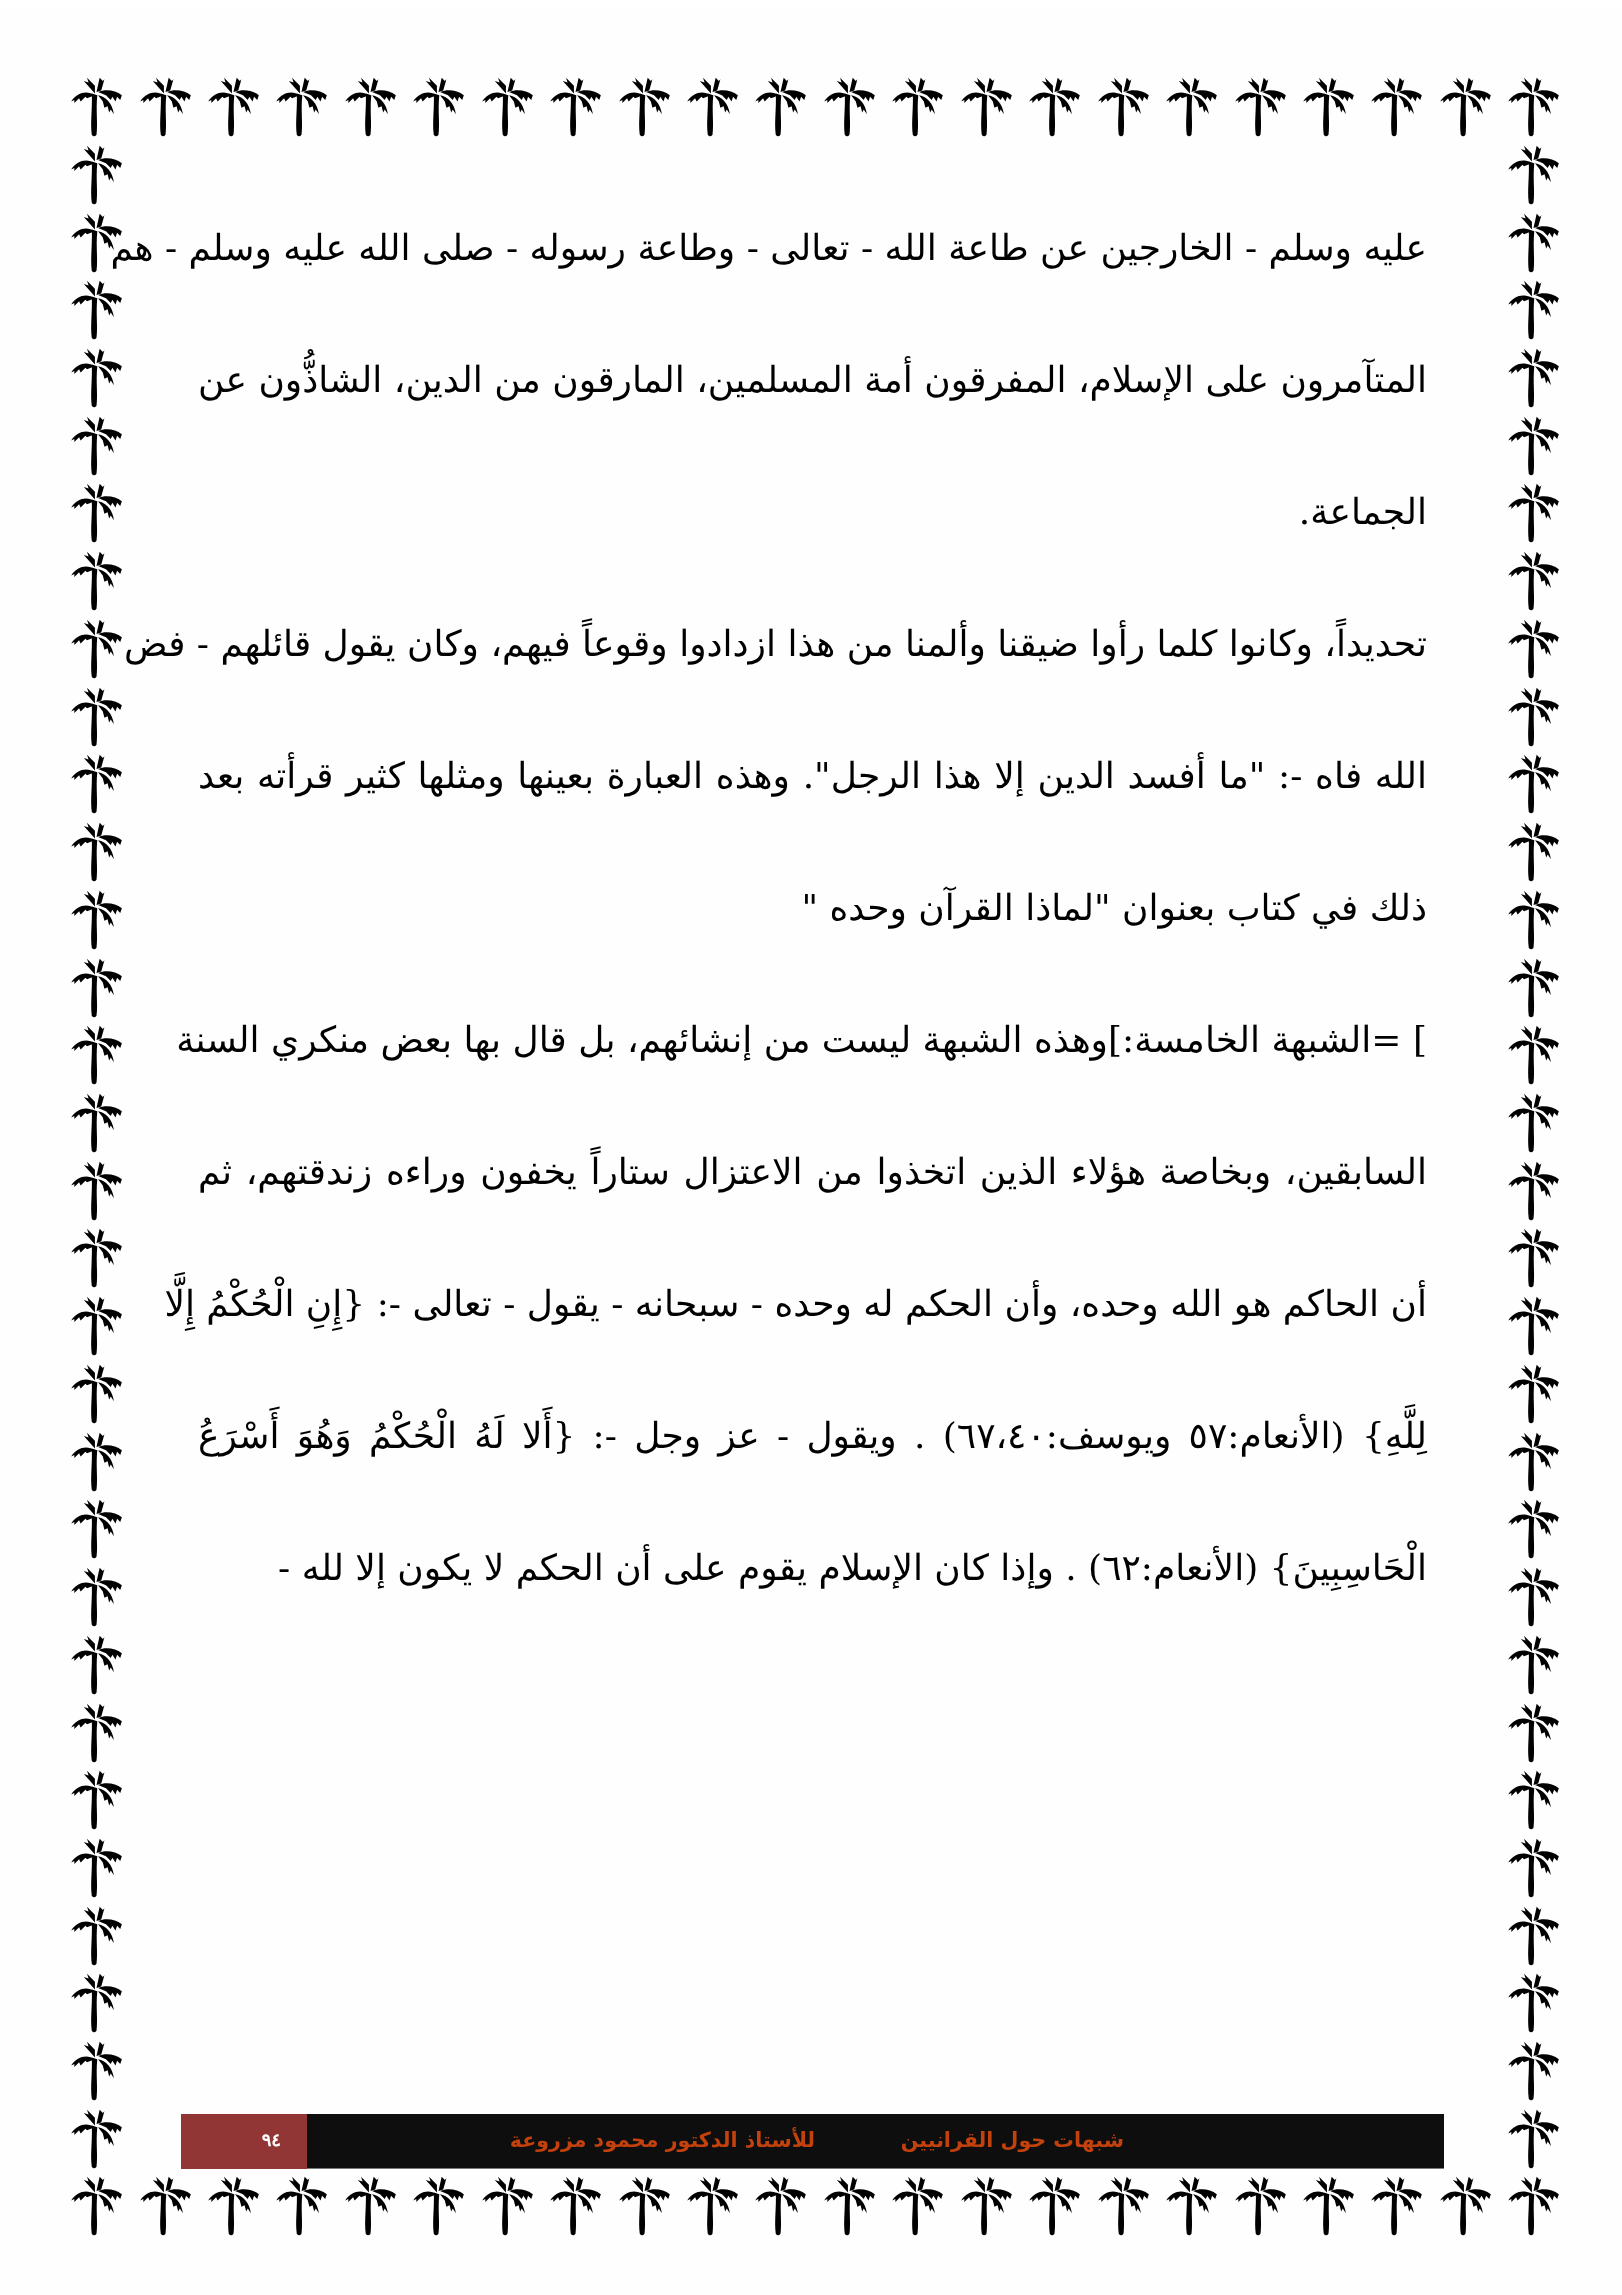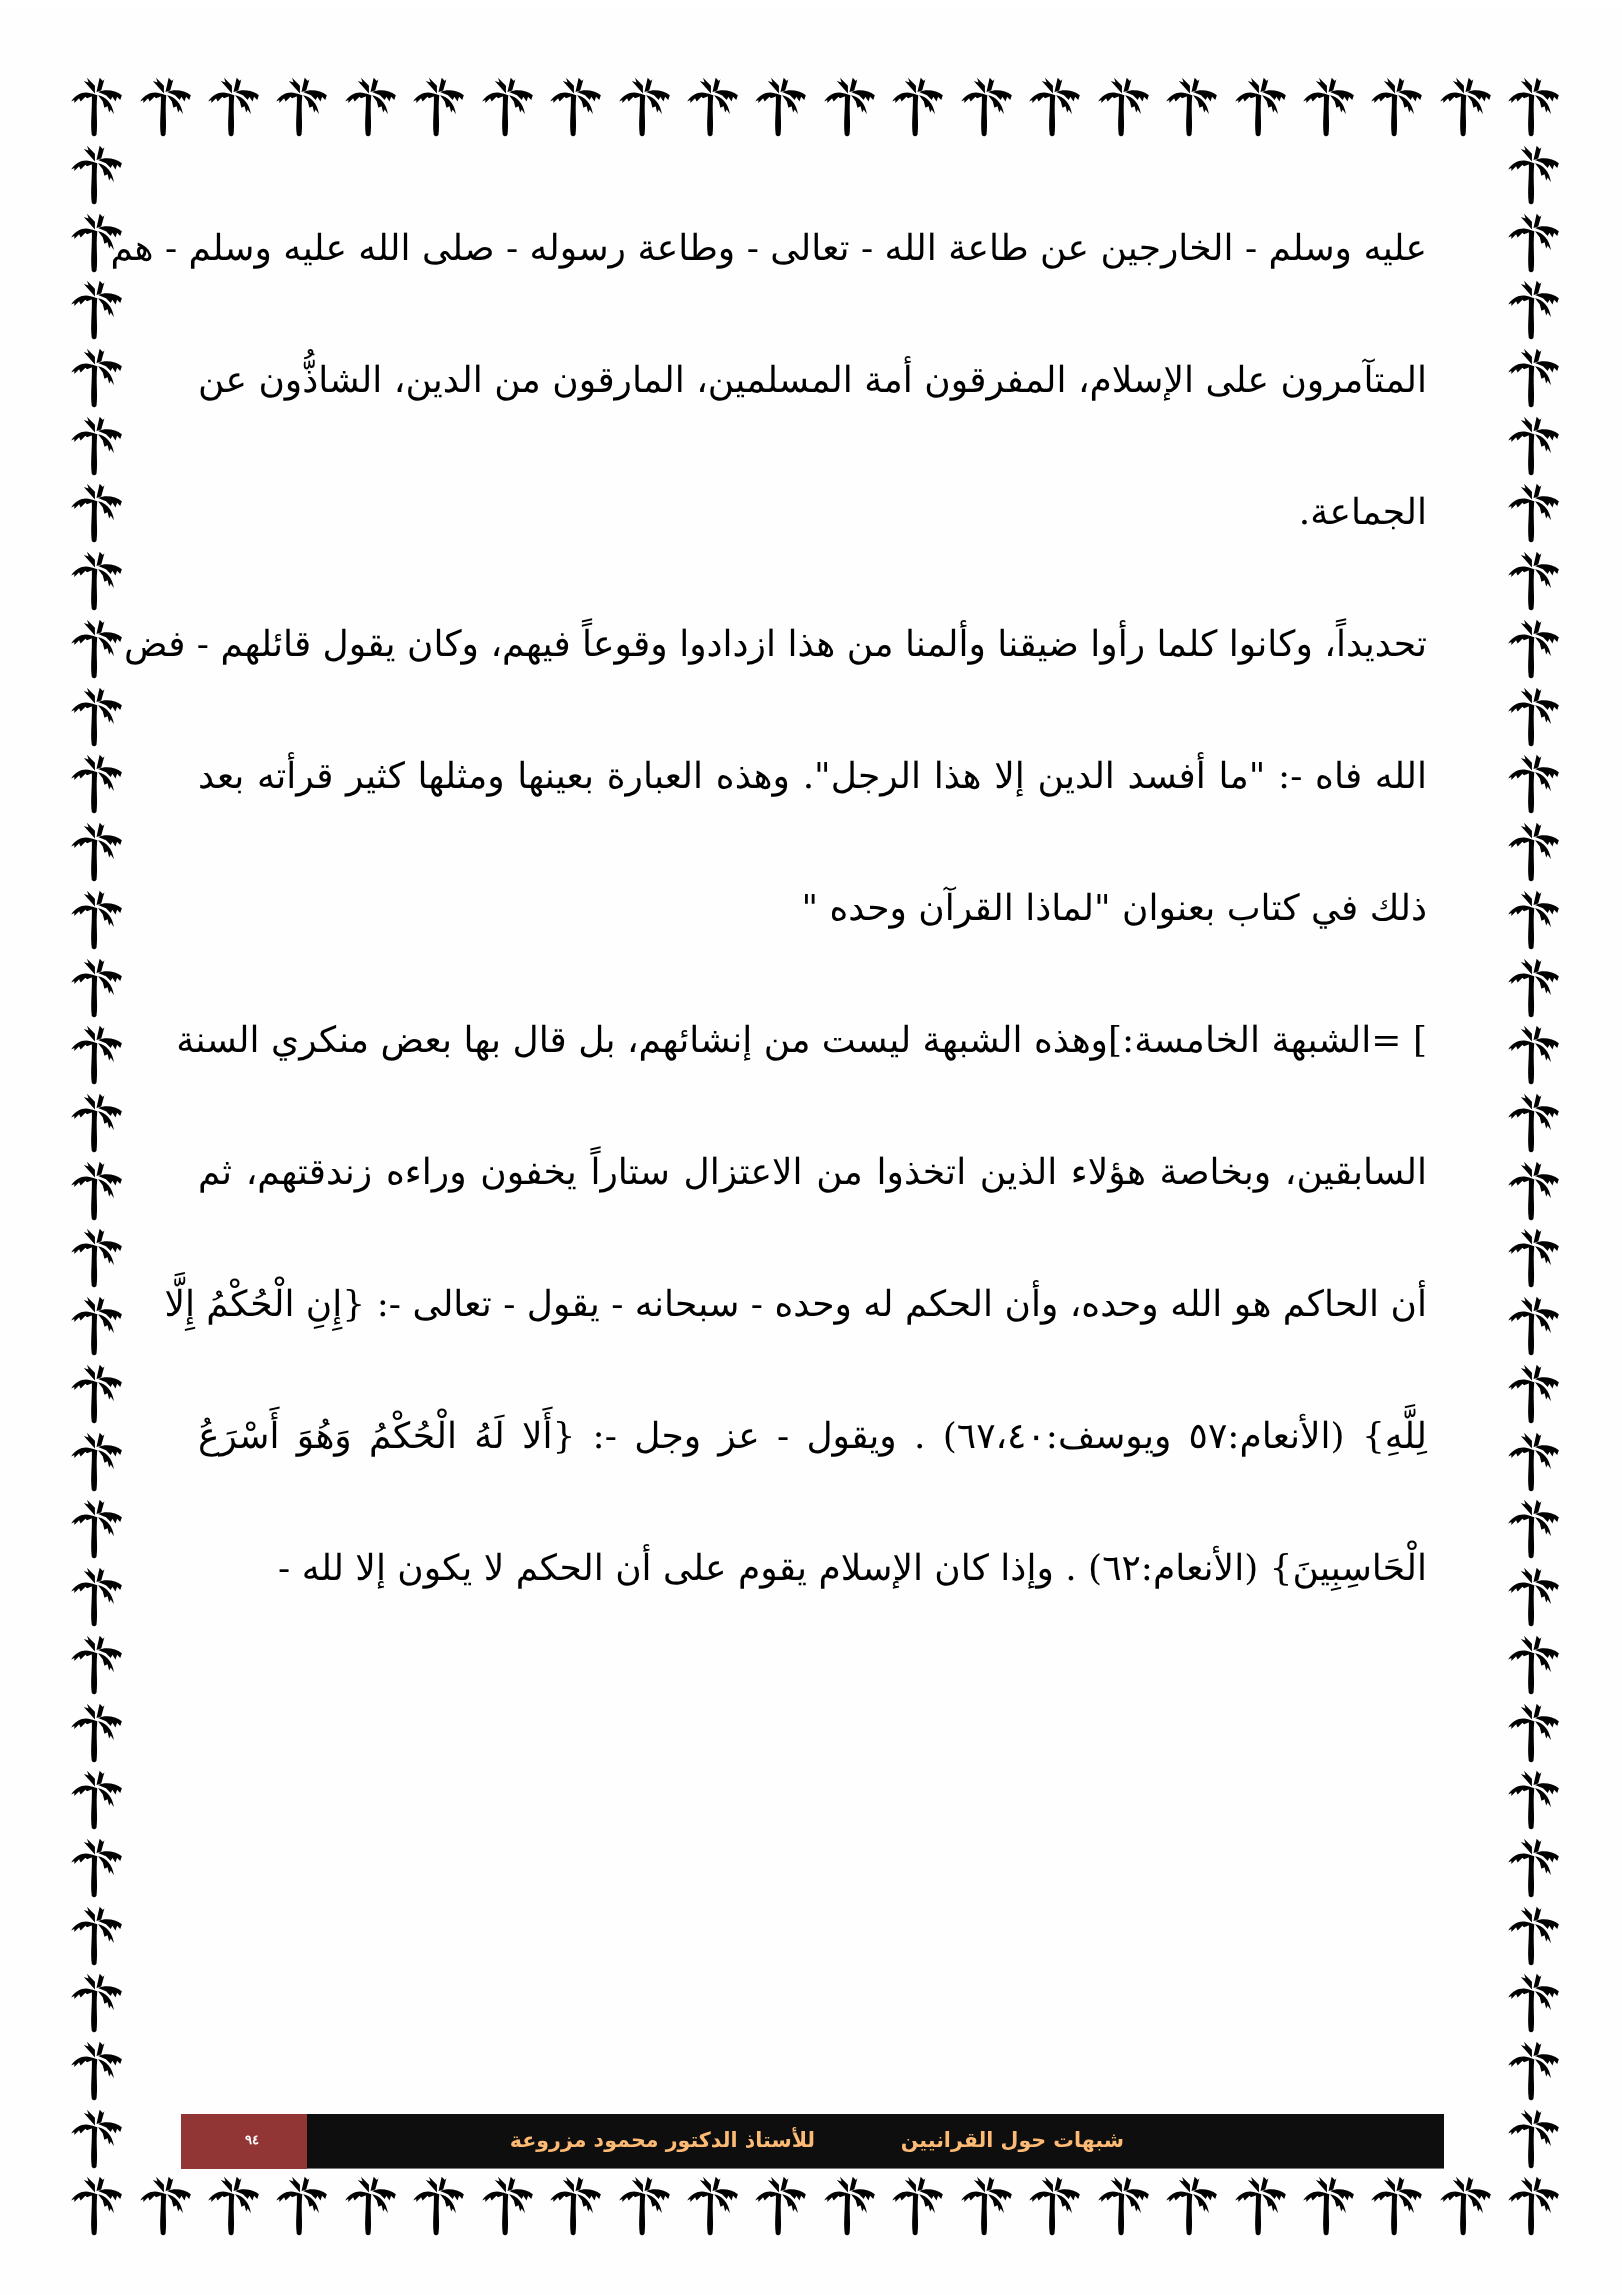--- a/index.html
+++ b/index.html
@@ -14,25 +14,25 @@
     font-size: 36px; color: #000;
   }
   .line { height: 132px; line-height: 132px; white-space: nowrap; overflow: visible; }
   .line.justify { text-align: justify; text-align-last: justify; }
   .footer {
     position: absolute; left: 181px; top: 2106px; width: 1263px; height: 55px;
     background: #0e0e0e; border-bottom: 1.6px solid #7a7a7a; box-sizing: border-box;
   }
   .footer-page {
     position: absolute; left: 0; top: 0; width: 126px; height: 55px; background: #923535;
-    color: #fff; font-family: Liberation Sans, sans-serif; font-size: 13px; font-weight: bold;
-    line-height: 52px; text-align: right; padding-right: 48px; box-sizing: border-box; direction: rtl;
+    color: #fff; font-family: Liberation Sans, sans-serif; font-size: 18px; font-weight: bold;
+    line-height: 52px; text-align: right; padding-right: 26px; box-sizing: border-box; direction: rtl;
   }
   .footer-title, .footer-author {
-    position: absolute; top: 0; height: 44px; line-height: 52px; color: #fdba74;
+    position: absolute; top: 0; height: 44px; line-height: 52px; color: #c2410c;
     font-family: "DejaVu Sans", sans-serif; font-weight: bold; font-size: 20.6px; direction: rtl; white-space: nowrap;
   }
   .footer-title { left: 721px; width: 222px; text-align: right; }
   .footer-author { left: 301px; width: 333px; text-align: right; }
 </style>
 </head>
 <body>
 
 <div class="page">
   <div id="border">

